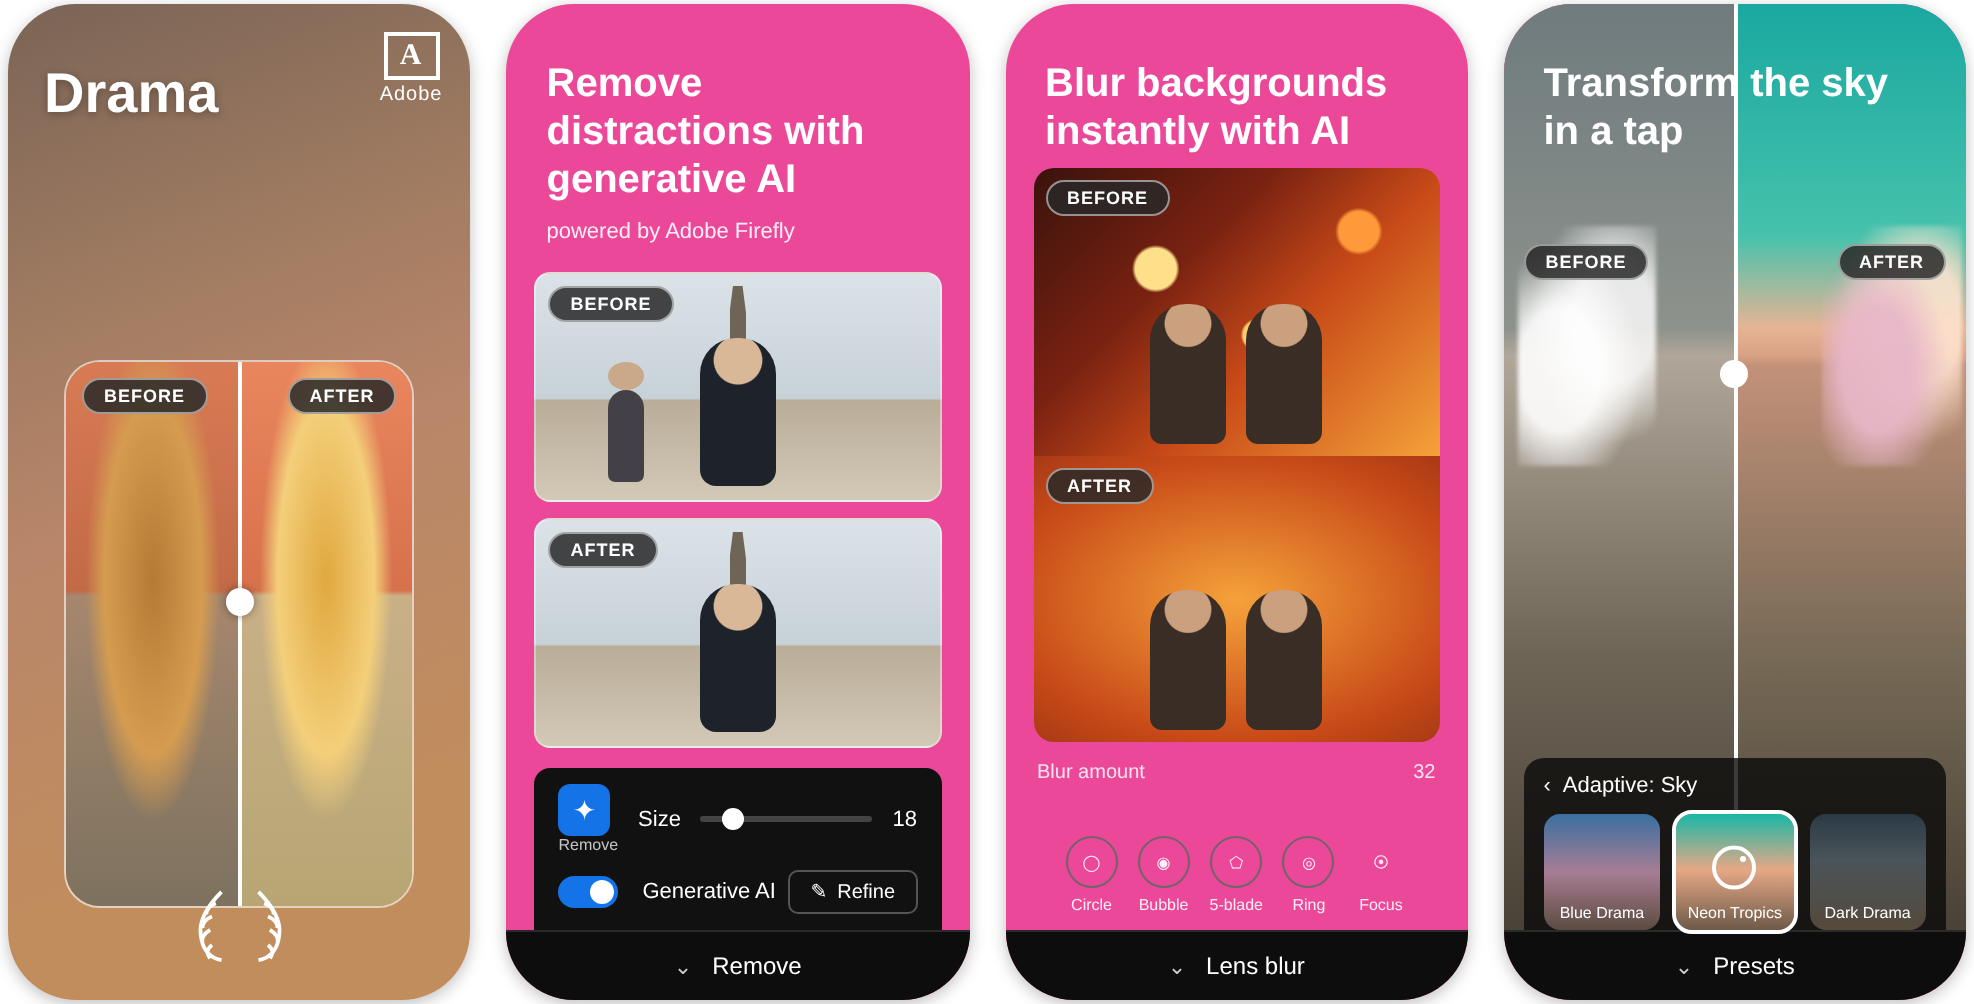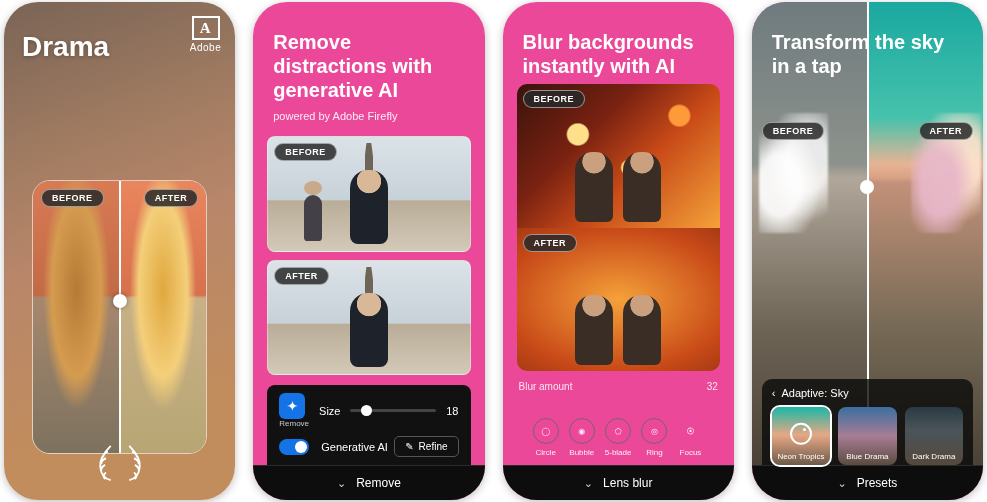--- a/index.html
+++ b/index.html
@@ -224,27 +224,27 @@
     <span class="badge" style="top:120px;left:10px">BEFORE</span>
     <span class="badge" style="top:120px;right:10px">AFTER</span>
     <div class="div"></div>
       <div class="knob"></div>
     <div class="panel">
       <div class="crumb">
         <span>‹</span>
         <span>Adaptive: Sky</span>
       </div>
       <div class="thumbs">
+        <div class="t t1">
+            <span>Blue Drama</span>
+          </div>
         <div class="t t2">
             <i class="dot"></i>
             <span>Neon Tropics</span>
           </div>
-        <div class="t t1">
-            <span>Blue Drama</span>
-          </div>
         <div class="t t3">
             <span>Dark Drama</span>
           </div>
       </div>
     </div>
   </div>
   <div class="bottombar">
     <span class="chev">⌄</span>
     <span>Presets</span>
   </div>

